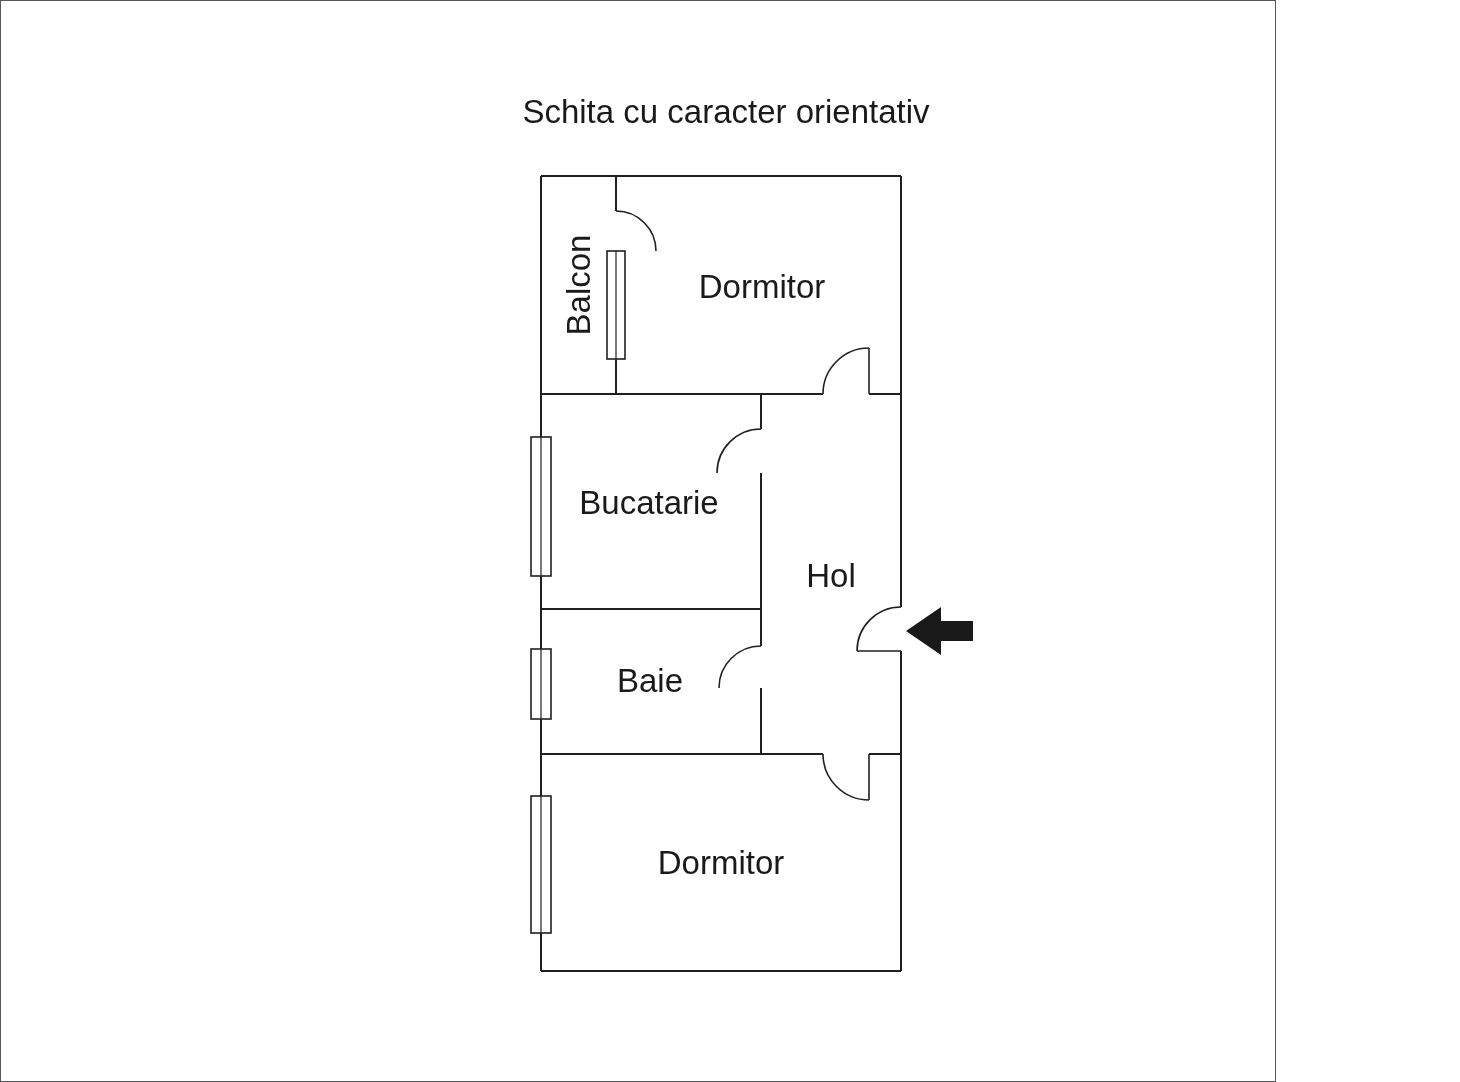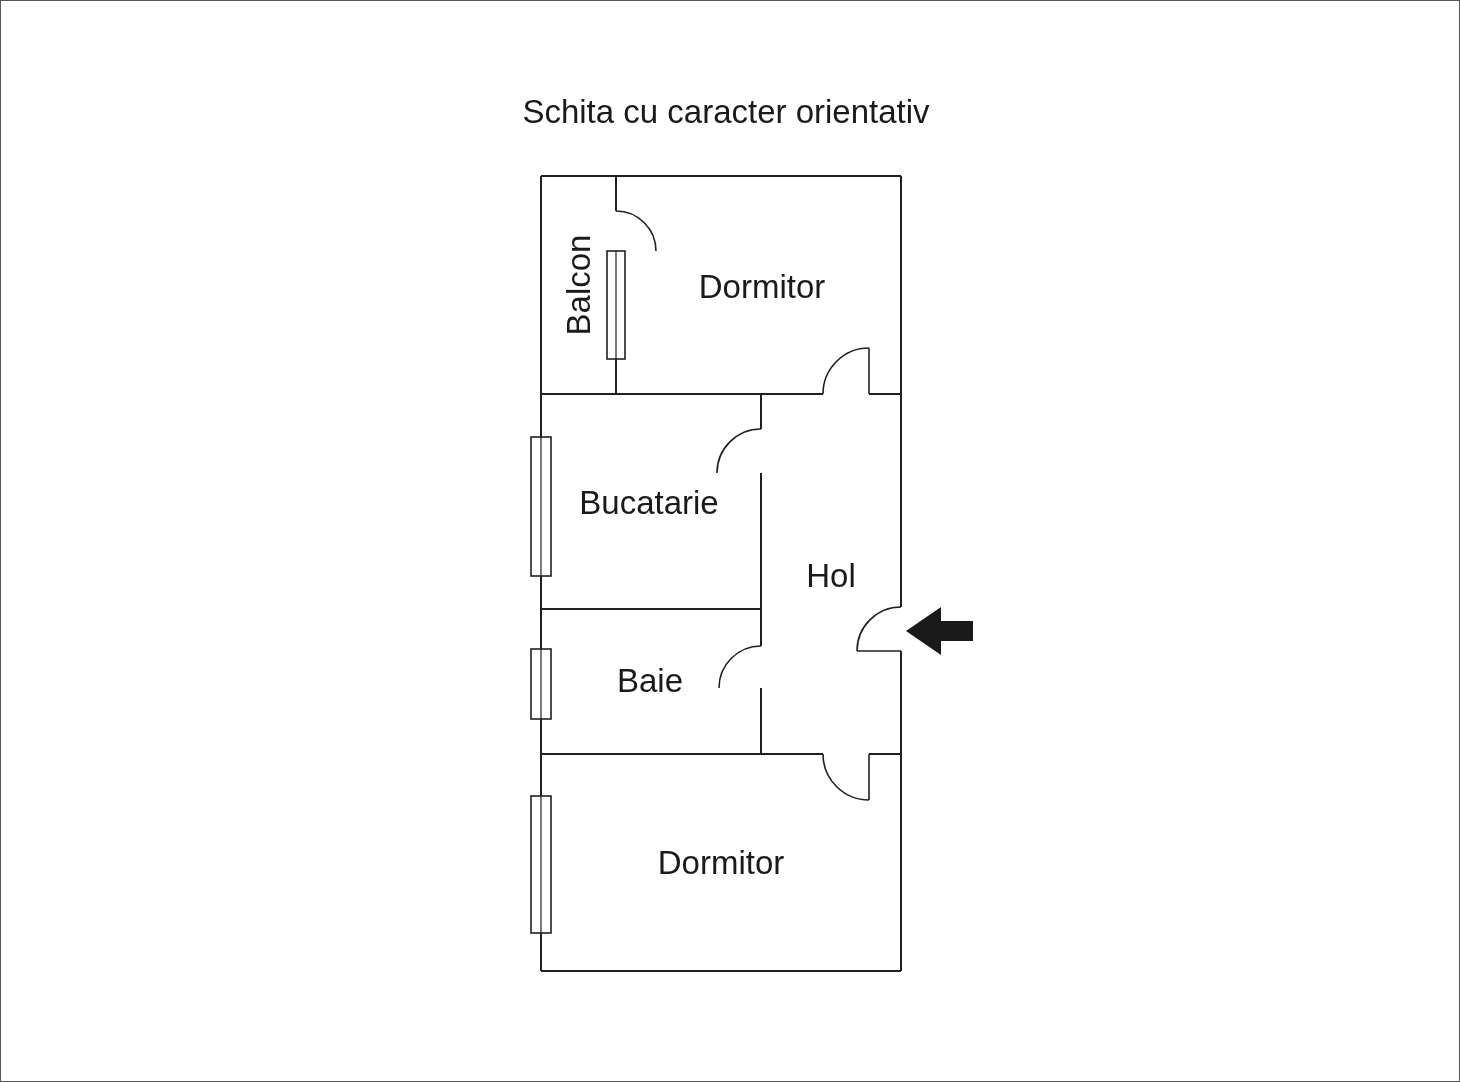--- a/index.html
+++ b/index.html
@@ -3,21 +3,21 @@
 <meta charset="utf-8">
 <style>
   html, body {
     margin: 0;
     padding: 0;
     background: #ffffff;
     font-family: "Liberation Sans", "DejaVu Sans", sans-serif;
   }
   .page {
     position: relative;
-    width: 1460px;
+    width: 1276px;
     height: 1082px;
     box-sizing: border-box;
     border: 1px solid #55565a;
     background: #ffffff;
     overflow: hidden;
   }
   svg { display: block; }
   .wall {
     fill: none;
     stroke: #231f20;

